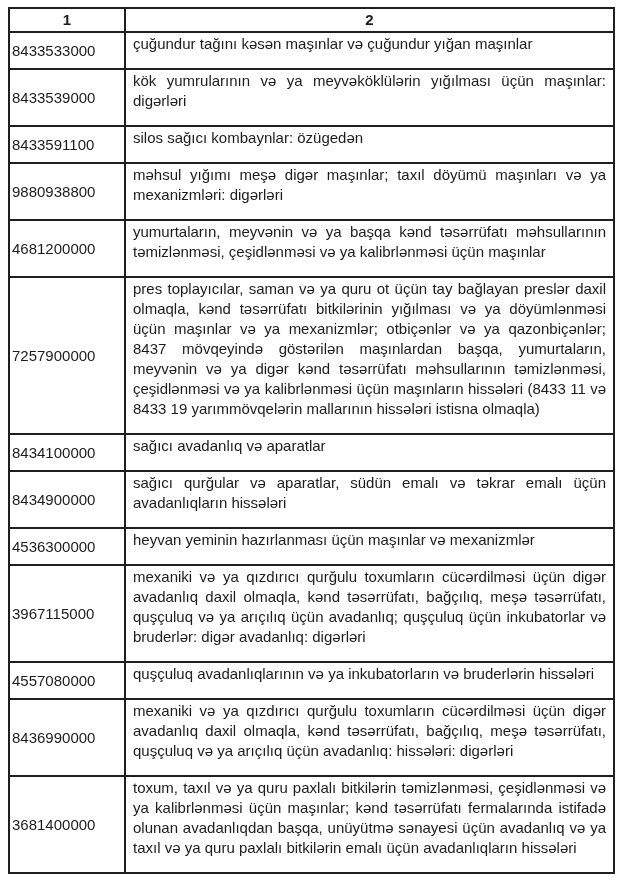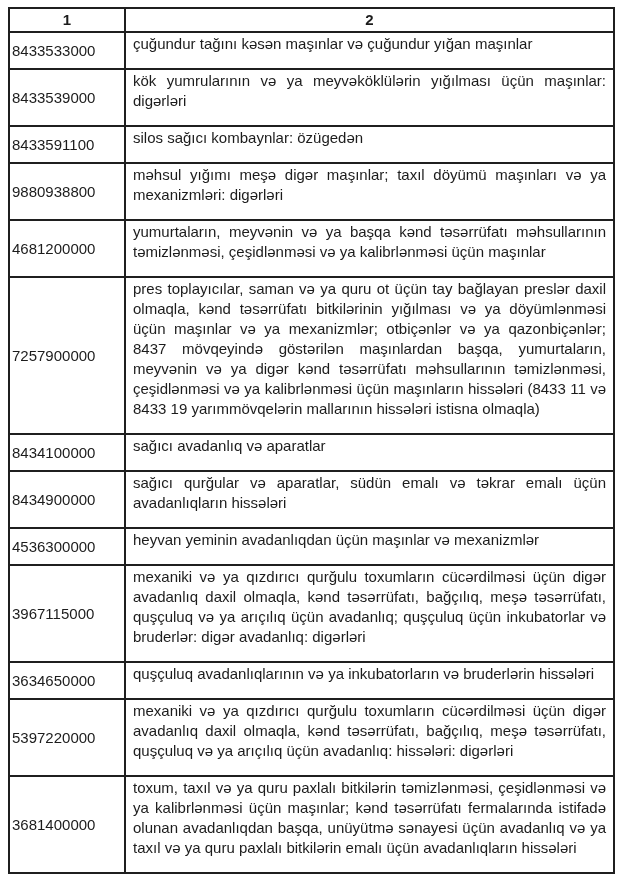--- a/index.html
+++ b/index.html
@@ -86,32 +86,32 @@
     <tr>
       <td class="code">8434100000</td>
       <td class="desc">sağıcı avadanlıq və aparatlar</td>
     </tr>
     <tr>
       <td class="code">8434900000</td>
       <td class="desc">sağıcı qurğular və aparatlar, südün emalı və təkrar emalı üçün avadanlıqların hissələri</td>
     </tr>
     <tr>
       <td class="code">4536300000</td>
-      <td class="desc">heyvan yeminin avadanlıqdan üçün maşınlar və mexanizmlər</td>
+      <td class="desc">heyvan yeminin hazırlanması üçün maşınlar və mexanizmlər</td>
     </tr>
     <tr>
       <td class="code">3967115000</td>
       <td class="desc">mexaniki və ya qızdırıcı qurğulu toxumların cücərdilməsi üçün digər avadanlıq daxil olmaqla, kənd təsərrüfatı, bağçılıq, meşə təsərrüfatı, quşçuluq və ya arıçılıq üçün avadanlıq; quşçuluq üçün inkubatorlar və bruderlər: digər avadanlıq: digərləri</td>
     </tr>
     <tr>
-      <td class="code">3634650000</td>
+      <td class="code">4557080000</td>
       <td class="desc">quşçuluq avadanlıqlarının və ya inkubatorların və bruderlərin hissələri</td>
     </tr>
     <tr>
-      <td class="code">5397220000</td>
+      <td class="code">8436990000</td>
       <td class="desc">mexaniki və ya qızdırıcı qurğulu toxumların cücərdilməsi üçün digər avadanlıq daxil olmaqla, kənd təsərrüfatı, bağçılıq, meşə təsərrüfatı, quşçuluq və ya arıçılıq üçün avadanlıq: hissələri: digərləri</td>
     </tr>
     <tr>
       <td class="code">3681400000</td>
       <td class="desc">toxum, taxıl və ya quru paxlalı bitkilərin təmizlənməsi, çeşidlənməsi və ya kalibrlənməsi üçün maşınlar; kənd təsərrüfatı fermalarında istifadə olunan avadanlıqdan başqa, unüyütmə sənayesi üçün avadanlıq və ya taxıl və ya quru paxlalı bitkilərin emalı üçün avadanlıqların hissələri</td>
     </tr>
   </tbody>
 </table>
 
 </body></html>

